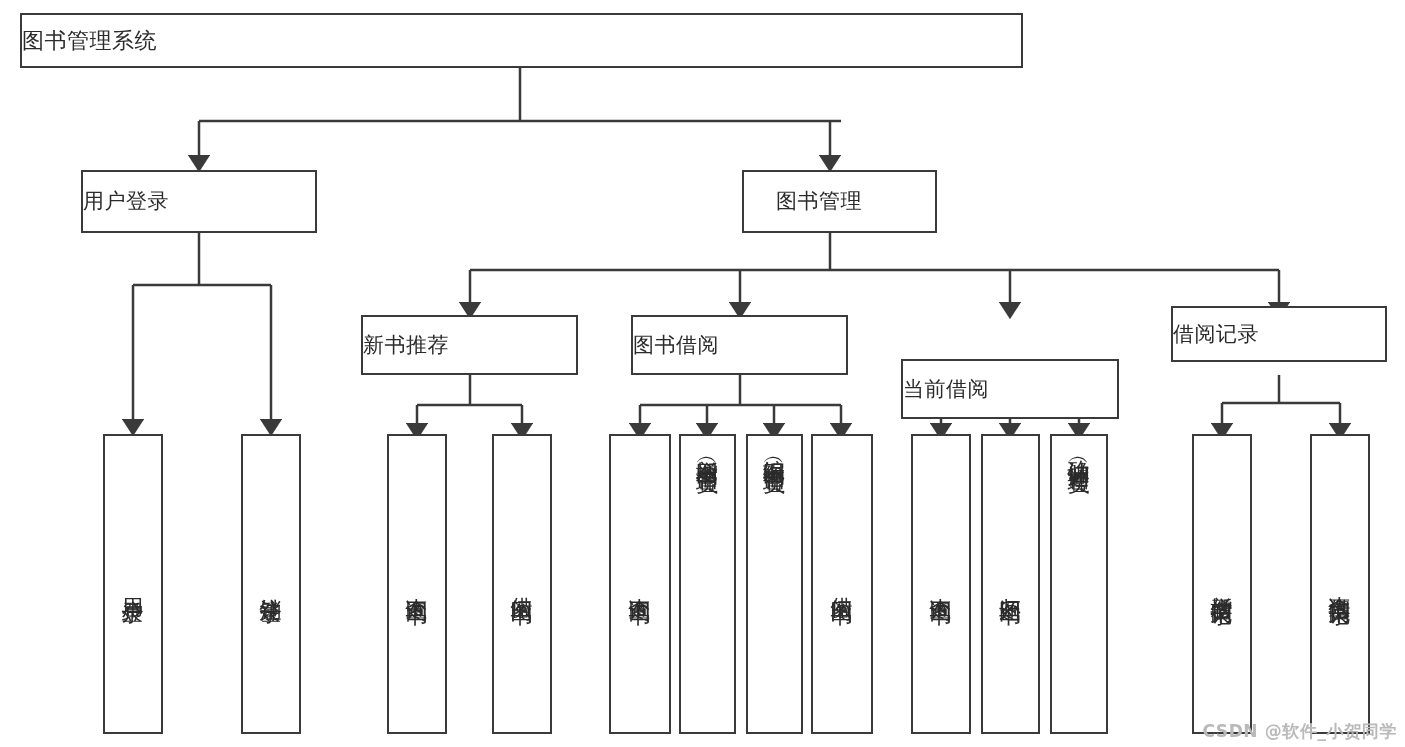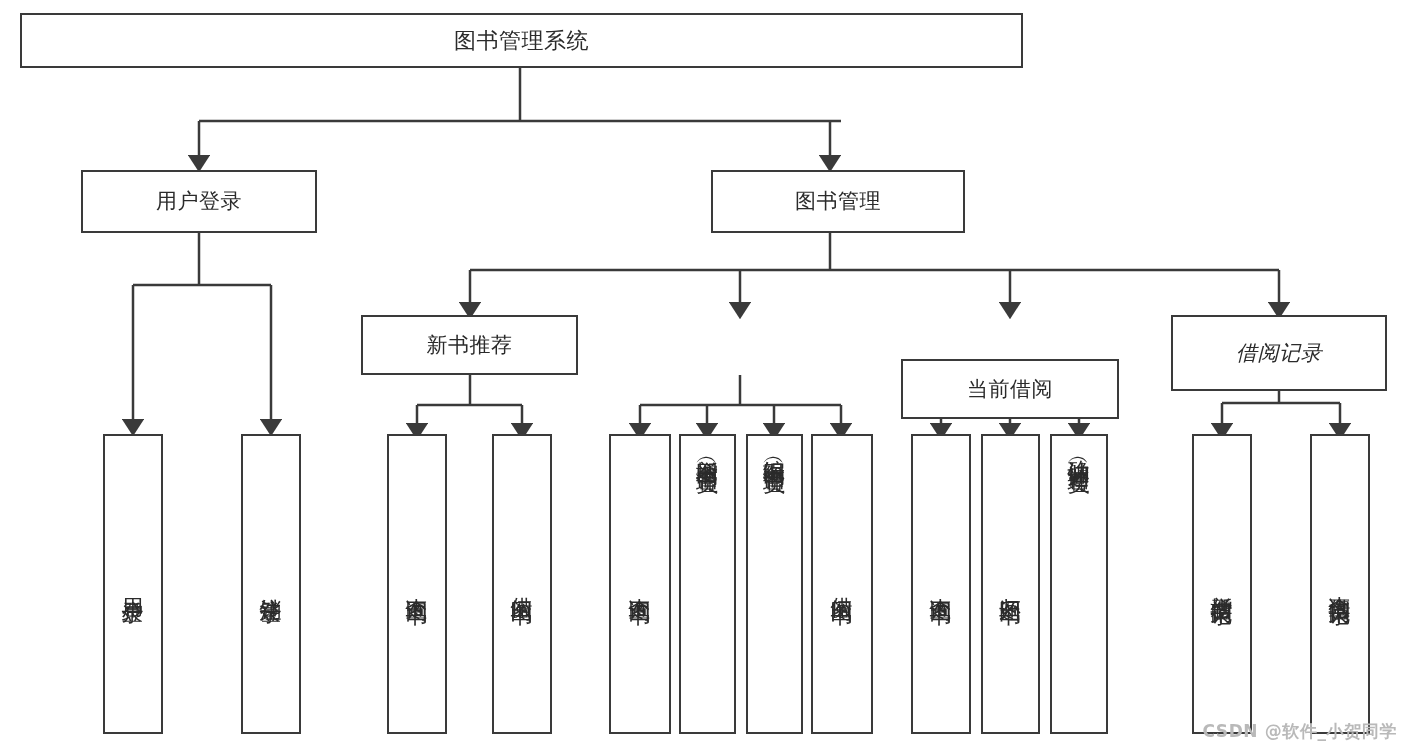--- a/index.html
+++ b/index.html
@@ -22,21 +22,21 @@
     height: 747px;
     pointer-events: none;
   }
   .node {
     position: absolute;
     box-sizing: border-box;
     background: #ffffff;
     border: 2.5px solid #3a3a3a;
     display: flex;
     align-items: center;
-    justify-content: center;
+    justify-content: flex-start;
     color: #2b2b2b;
     z-index: 2;
   }
   .node-label {
     display: block;
     text-align: center;
     line-height: 1.18;
     letter-spacing: 0.5px;
     white-space: nowrap;
   }
@@ -135,34 +135,37 @@
   </svg>
 
   <div class="node h-node" id="node-root" style="left:20px; top:13px; width:1003px; height:55px;">
     <span class="node-label">图书管理系统</span>
   </div>
 
   <div class="node h-node" id="node-user-login" style="left:81px; top:170px; width:236px; height:63px;">
     <span class="node-label">用户登录</span>
   </div>
 
-  <div class="node h-node" id="node-book-manage" style="left:711px; top:170px; width:254px; height:63px;">
+  <div class="node h-node" id="node-book-manage" style="left:742px; top:170px; width:195px; height:63px;padding-left:32px;">
     <span class="node-label">图书管理</span>
   </div>
 
   <div class="node h-node" id="node-new-book-rec" style="left:361px; top:315px; width:217px; height:60px;">
     <span class="node-label">新书推荐</span>
   </div>
 
+  <div class="node h-node" id="node-book-borrow" style="left:631px; top:315px; width:217px; height:60px;">
+    <span class="node-label">图书借阅</span>
+  </div>
 
   <div class="node h-node" id="node-current-borrow" style="left:901px; top:315px; width:218px; height:60px;margin-top:44px;">
     <span class="node-label">当前借阅</span>
   </div>
 
-  <div class="node h-node" id="node-borrow-record" style="left:1171px; top:315px; width:216px; height:76px;font-style:italic;">
+  <div class="node h-node" id="node-borrow-record" style="left:1171px; top:306px; width:216px; height:56px;">
     <span class="node-label">借阅记录</span>
   </div>
 
   <div class="node v-node" id="node-leaf-user-login" style="left:103px; top:434px; width:60px; height:300px;">
     <span class="node-label">用户登录</span>
   </div>
 
   <div class="node v-node" id="node-leaf-user-logout" style="left:241px; top:434px; width:60px; height:300px;">
     <span class="node-label">注销登录</span>
   </div>

